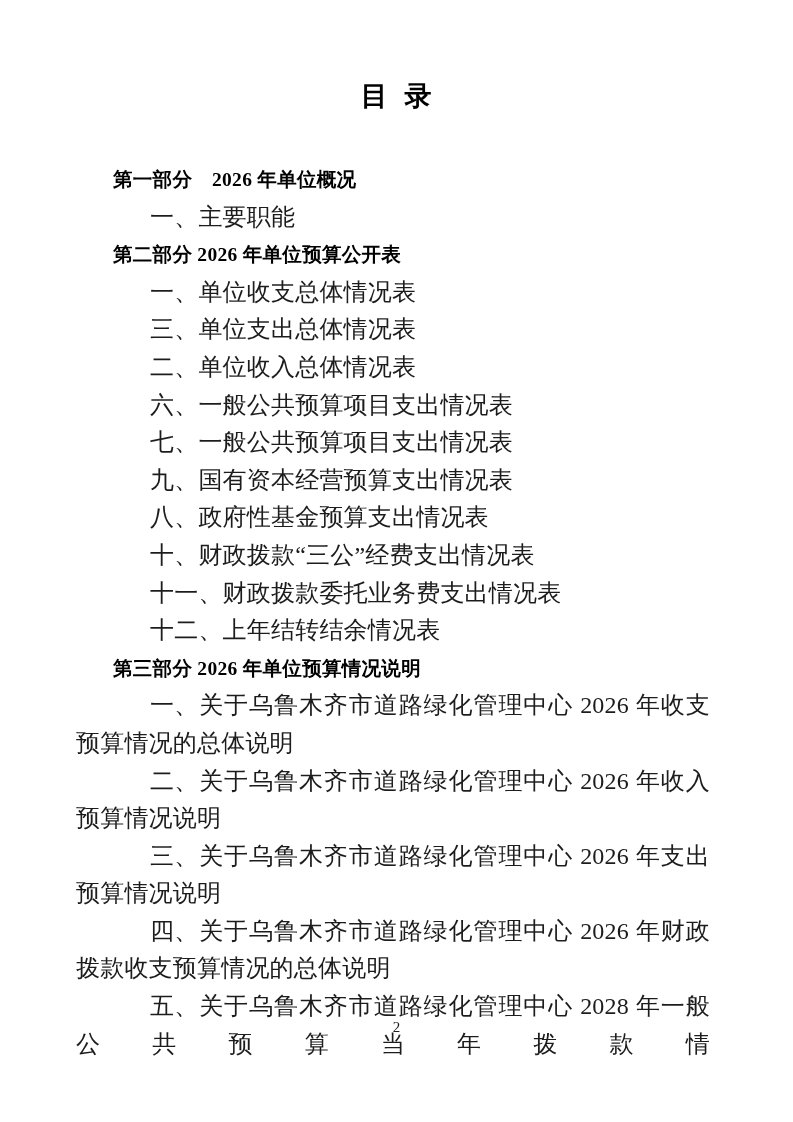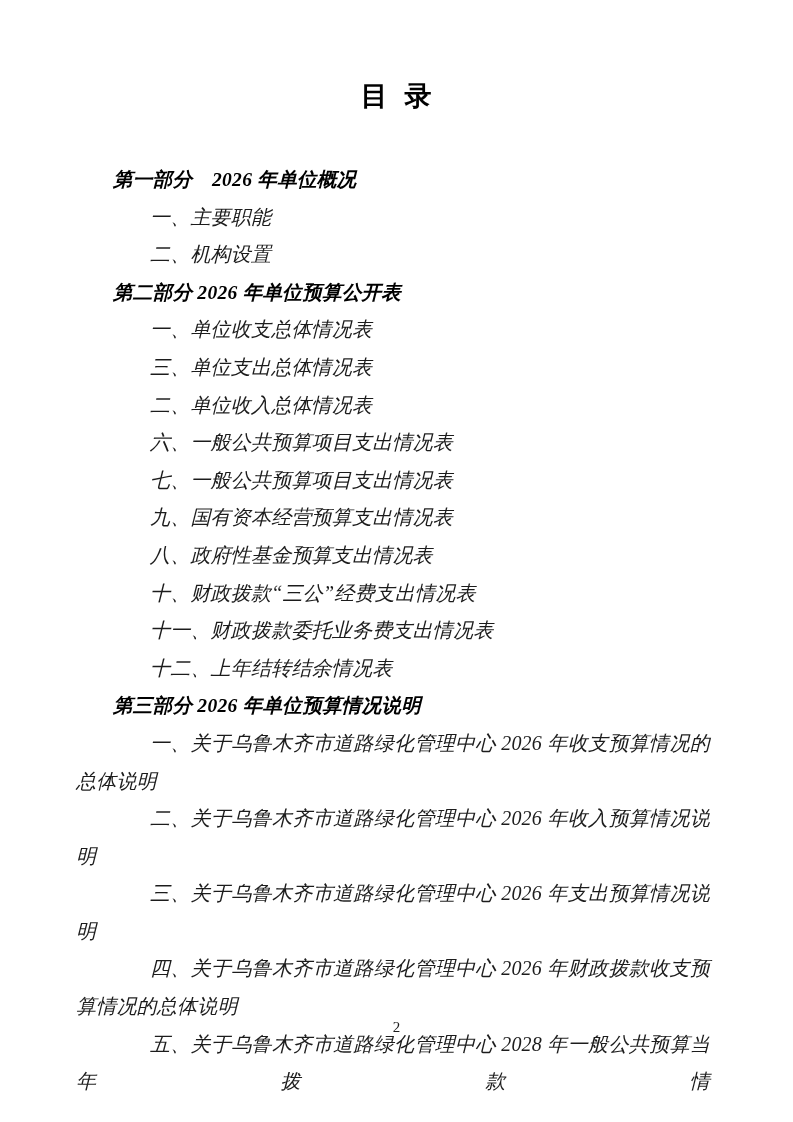--- a/index.html
+++ b/index.html
@@ -27,35 +27,34 @@
     font-weight: bold;
     color: #000000;
     word-spacing: 8px;
     letter-spacing: 1px;
   }
   .toc {
     position: absolute;
     top: 161px;
     left: 76px;
     width: 634px;
-    font-style: italic;
   }
   .toc p {
     margin: 0;
     line-height: 37.6px;
   }
   .sec-heading {
     font-size: 19.5px;
     font-weight: bold;
     color: #000000;
     text-indent: 37px;
     letter-spacing: 0.3px;
   }
   .toc-item {
-    font-size: 20px;
+    font-size: 24px;
     text-indent: 37px;
     letter-spacing: 0.2px;
   }
   .toc-item .num {
     display: inline-block;
     min-width: 46px;
   }
   .sec-notes .toc-item {
     text-align: justify;
   }
@@ -80,21 +79,20 @@
 
 <div class="page">
 
   <h1 class="doc-title">目 录</h1>
 
   <div class="toc">
 
     <section class="sec-overview">
       <p class="sec-heading">第一部分　2026 年单位概况</p>
       <p class="toc-item"><span class="num">一、</span><span class="txt">主要职能</span></p>
-      <p class="toc-item"><span class="num">二、</span><span class="txt">机构设置</span></p>
     </section>
 
     <section class="sec-tables">
       <p class="sec-heading">第二部分 2026 年单位预算公开表</p>
       <p class="toc-item"><span class="num">一、</span><span class="txt">单位收支总体情况表</span></p>
       <p class="toc-item"><span class="num">三、</span><span class="txt">单位支出总体情况表</span></p>
       <p class="toc-item"><span class="num">二、</span><span class="txt">单位收入总体情况表</span></p>
       <p class="toc-item"><span class="num">六、</span><span class="txt">一般公共预算项目支出情况表</span></p>
       <p class="toc-item"><span class="num">七、</span><span class="txt">一般公共预算项目支出情况表</span></p>
       <p class="toc-item"><span class="num">九、</span><span class="txt">国有资本经营预算支出情况表</span></p>

